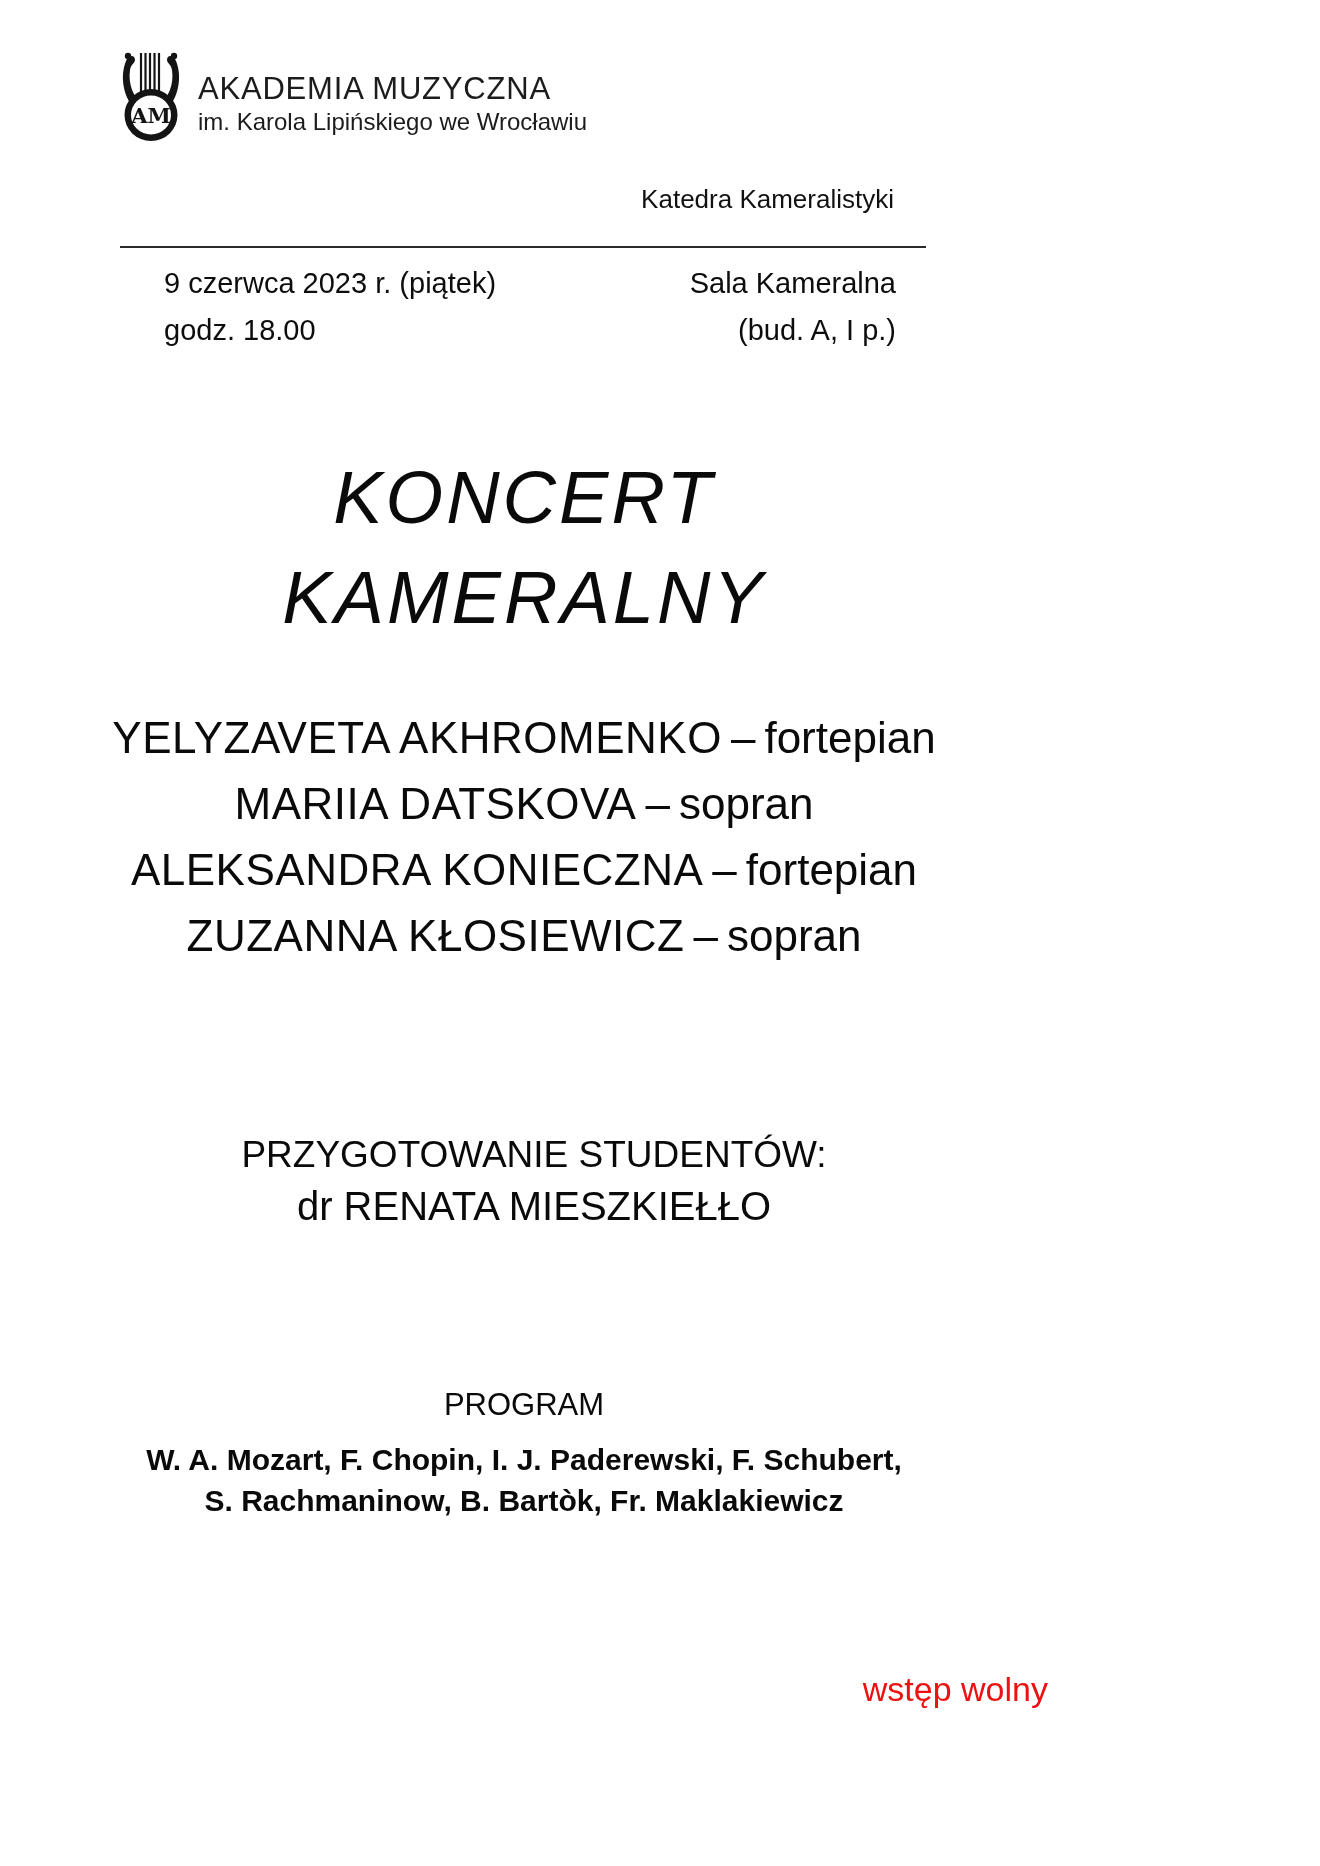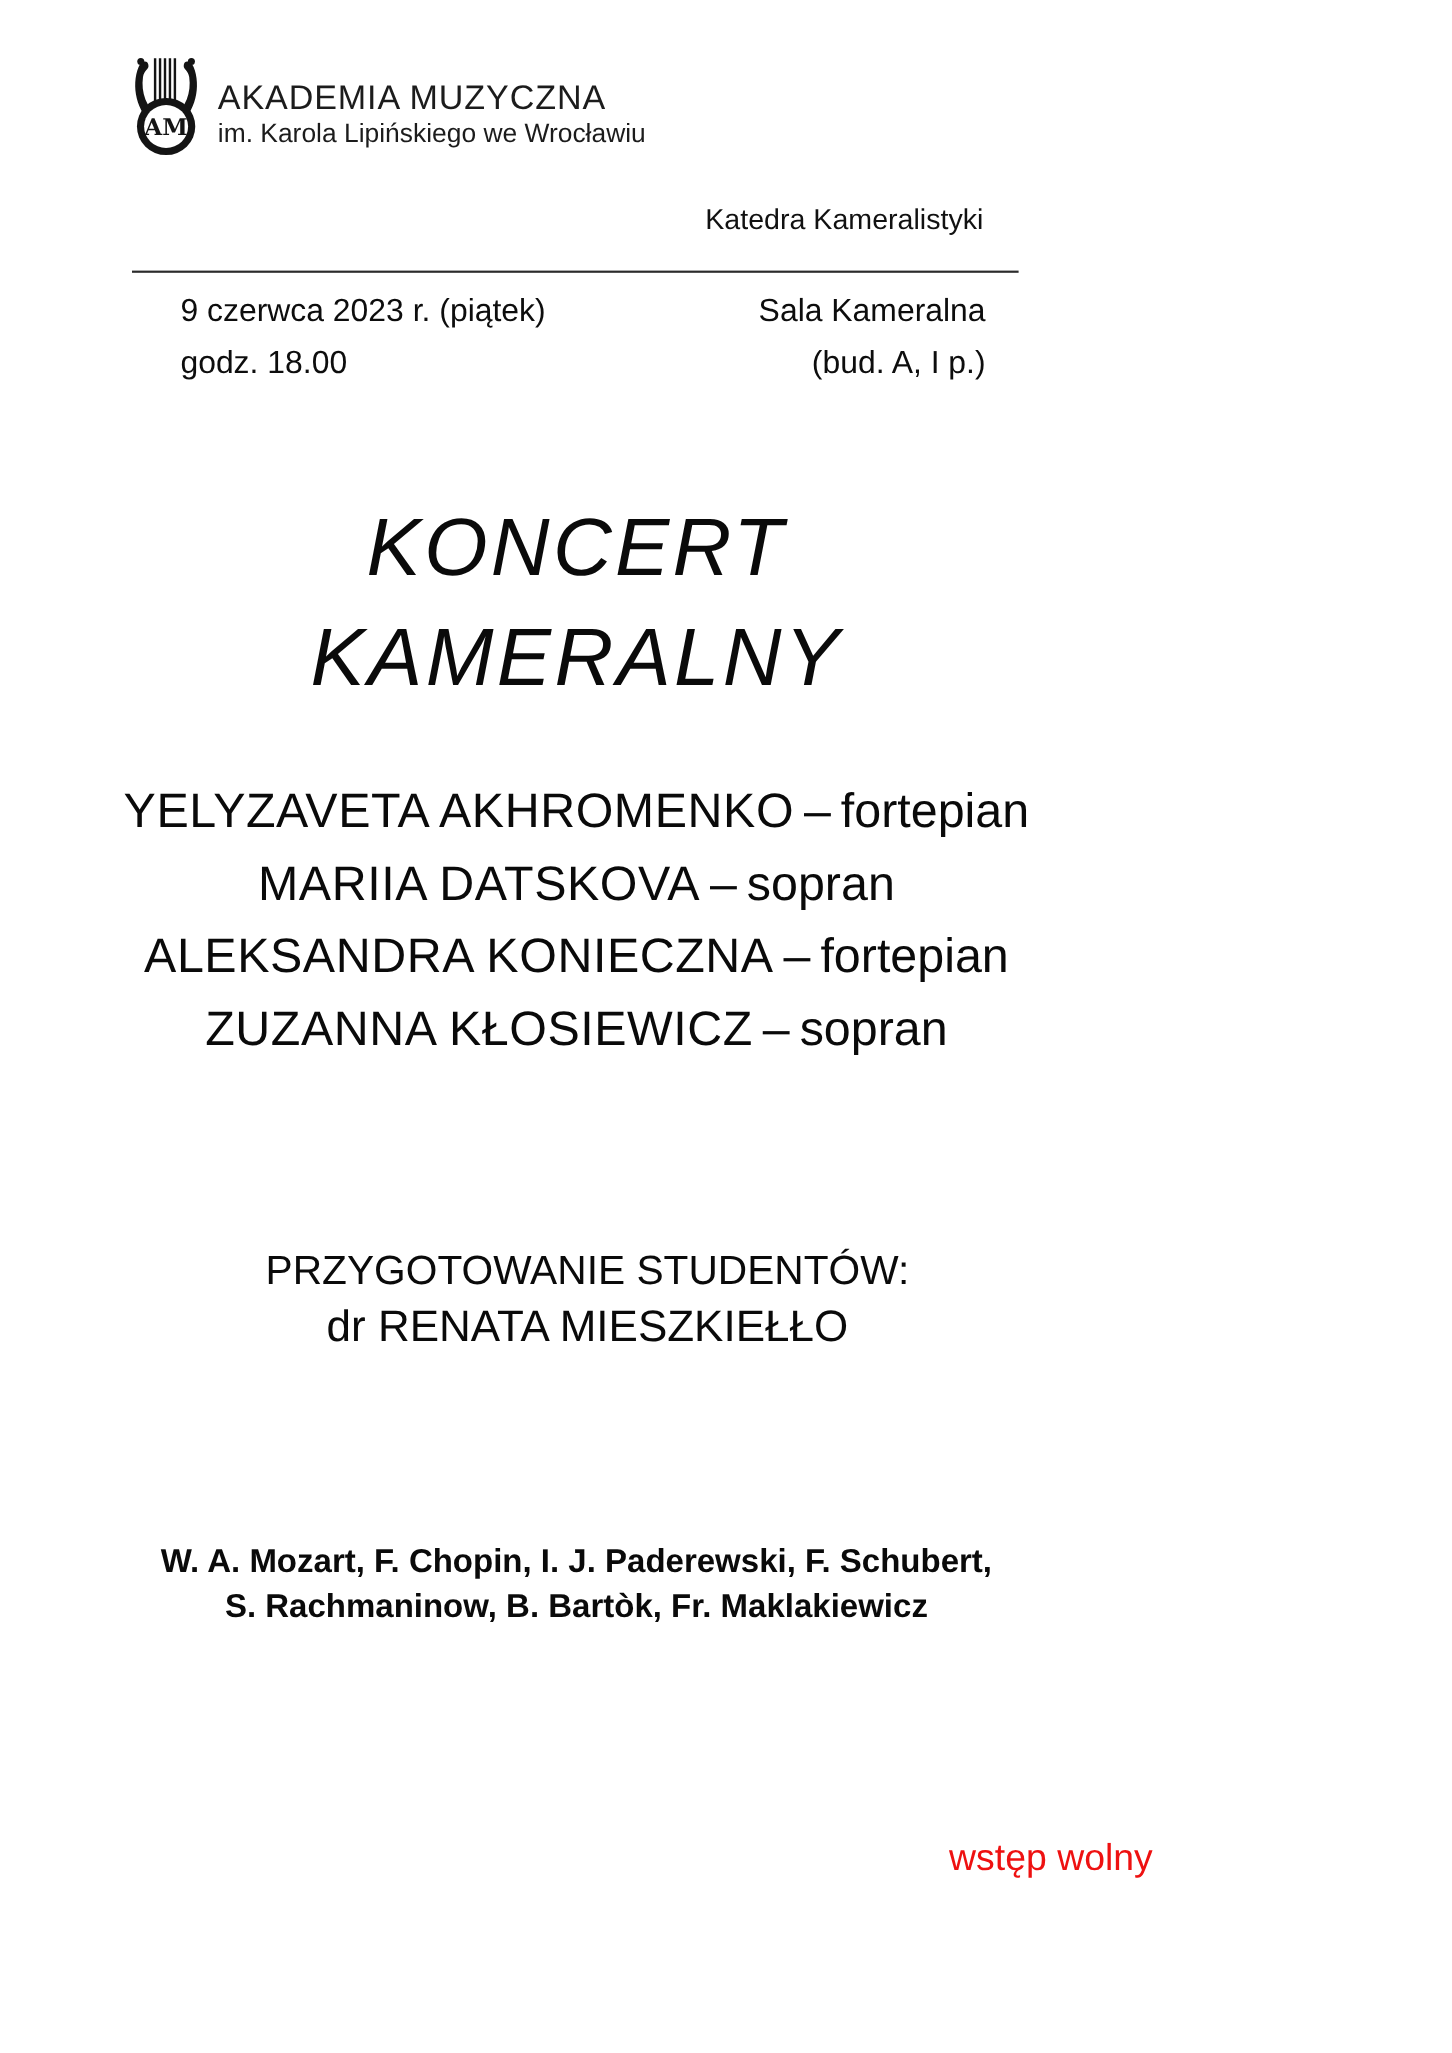--- a/index.html
+++ b/index.html
@@ -115,20 +115,21 @@
       <span class="pname">ZUZANNA KŁOSIEWICZ</span><span class="psep">–</span><span class="prole">sopran</span>
     </div>
   </div>
 
   <div class="prep">
     <div class="prep-label">PRZYGOTOWANIE STUDENTÓW:</div>
     <div class="prep-name">dr RENATA MIESZKIEŁŁO</div>
   </div>
 
   <div class="program">
+    <div class="program-heading">PROGRAM</div>
     <div class="composers">
       <div>W. A. Mozart, F. Chopin, I. J. Paderewski, F. Schubert,</div>
       <div>S. Rachmaninow, B. Bartòk, Fr. Maklakiewicz</div>
     </div>
   </div>
 
   <div class="admission">wstęp wolny</div>
 
 </div>
 

